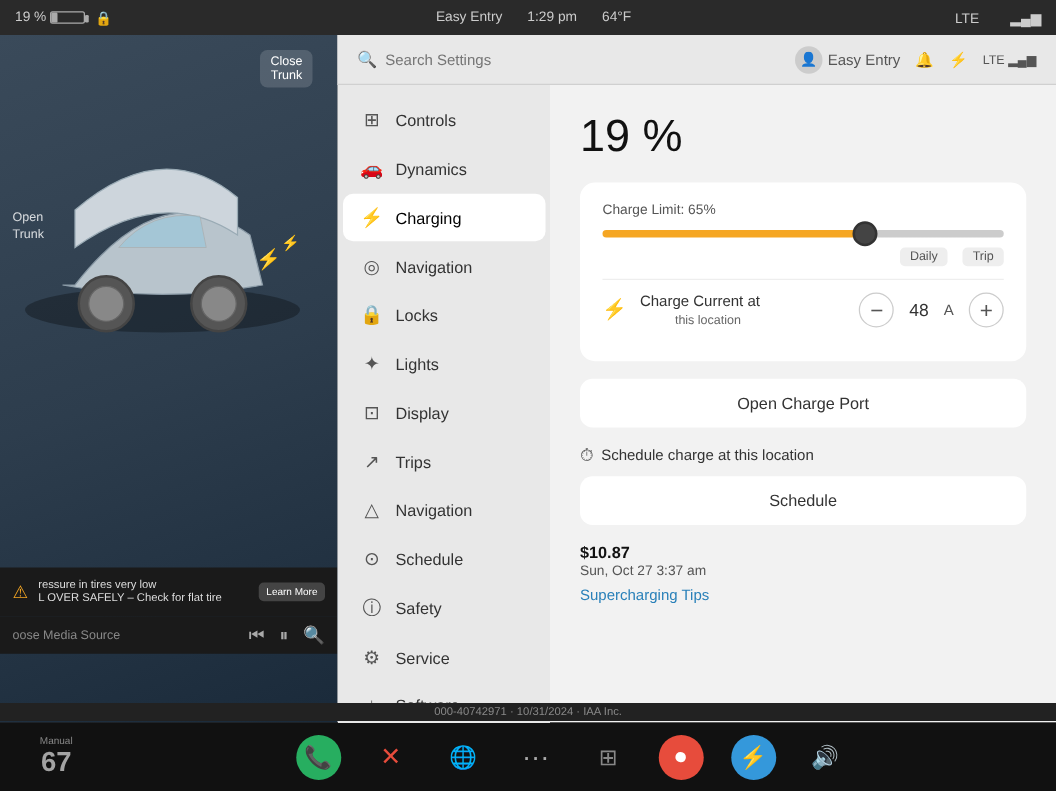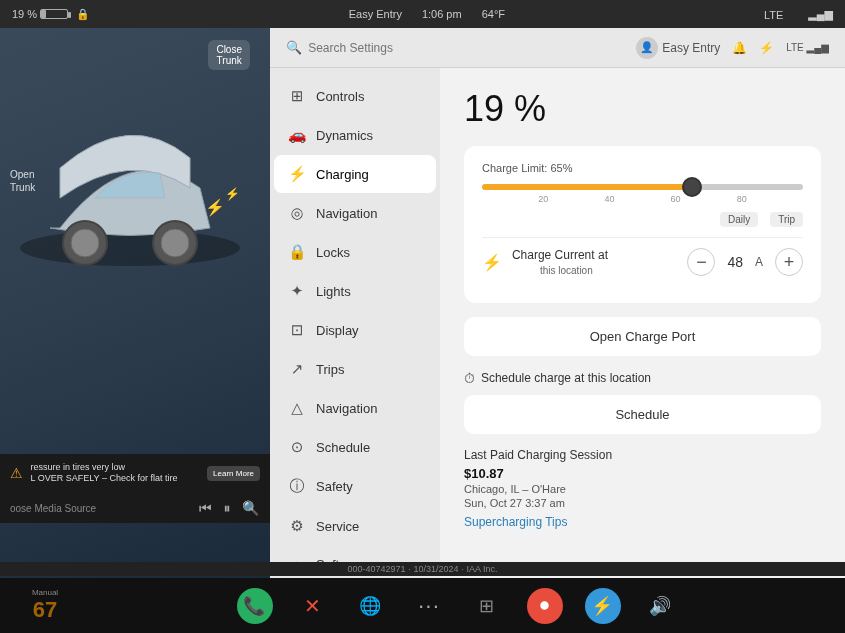--- a/index.html
+++ b/index.html
@@ -151,21 +151,21 @@
       gap: 0;
     }
     .dock-speed-area {
       display: flex;
       flex-direction: column;
       align-items: center;
       margin-right: 20px;
       min-width: 50px;
     }
     .dock-speed-label { font-size: 8px; color: #888; }
-    .dock-speed-value { font-size: 22px; font-weight: bold; color: #a16207; }
+    .dock-speed-value { font-size: 22px; font-weight: bold; color: #a3a3a3; }
     .dock-icons {
       flex: 1;
       display: flex;
       align-items: center;
       justify-content: center;
       gap: 22px;
     }
     .dock-icon {
       width: 36px; height: 36px;
       border-radius: 50%;
@@ -458,21 +458,21 @@
     <div class="battery-indicator">
       <span>19 %</span>
       <div class="battery-bar">
         <div class="battery-fill"></div>
       </div>
     </div>
     <span>🔒</span>
   </div>
   <div class="status-bar-center">
     <span>Easy Entry</span>
-    <span>1:06 pm</span>
+    <span>1:29 pm</span>
     <span>64°F</span>
   </div>
   <div class="status-bar-right">
     <span>LTE</span>
     <span>▂▄▆</span>
   </div>
 </div>
 
 <div class="car-panel">
   <div class="car-image-area">
@@ -604,28 +604,20 @@
 
     <div class="settings-content">
       <div class="charging-title">19 %</div>
 
       
       <div class="charge-card">
         <div class="charge-limit-label">Charge Limit: 65%</div>
         <div class="slider-container">
           <div class="slider-track">
             <div class="slider-thumb"></div>
-          </div>
-          <div class="slider-labels">
-            <span></span>
-            <span>20</span>
-            <span>40</span>
-            <span>60</span>
-            <span>80</span>
-            <span></span>
           </div>
         </div>
         <div class="slider-tabs">
           <div class="slider-tab">Daily</div>
           <div class="slider-tab">Trip</div>
         </div>
 
         <div class="charge-current-row">
           <span class="charge-plug-icon">⚡</span>
           <div class="charge-current-label">
@@ -648,23 +640,21 @@
       <div class="schedule-section">
         <div class="schedule-header">
           <span class="schedule-icon">⏱</span>
           <span>Schedule charge at this location</span>
         </div>
         <button class="schedule-btn">Schedule</button>
       </div>
 
       
       <div class="last-paid-section">
-        <div class="last-paid-title">Last Paid Charging Session</div>
         <div class="last-paid-amount">$10.87</div>
-        <div class="last-paid-location">Chicago, IL – O'Hare</div>
         <div class="last-paid-date">Sun, Oct 27 3:37 am</div>
         <div class="supercharging-tips">Supercharging Tips</div>
       </div>
     </div>
   </div>
 </div>
 
 <div class="bottom-dock">
   <div class="dock-speed-area">
     <span class="dock-speed-label">Manual</span>

